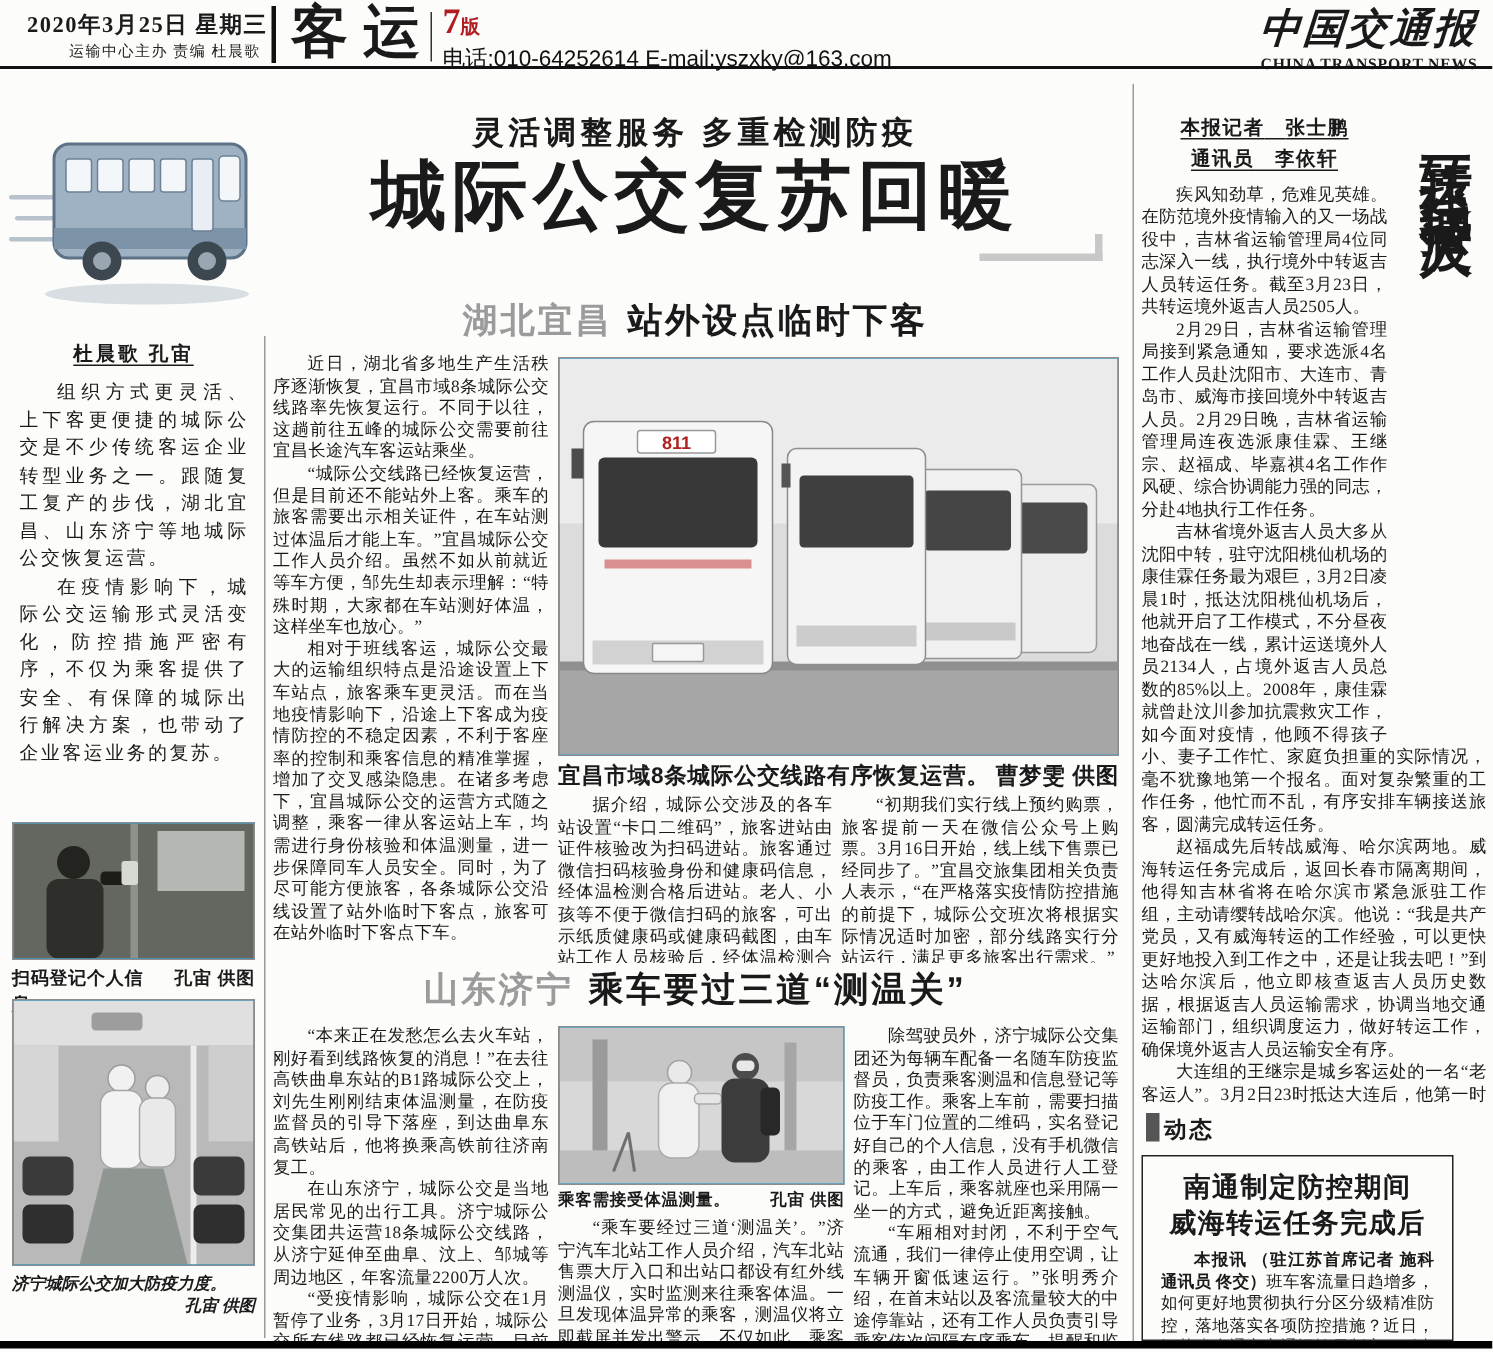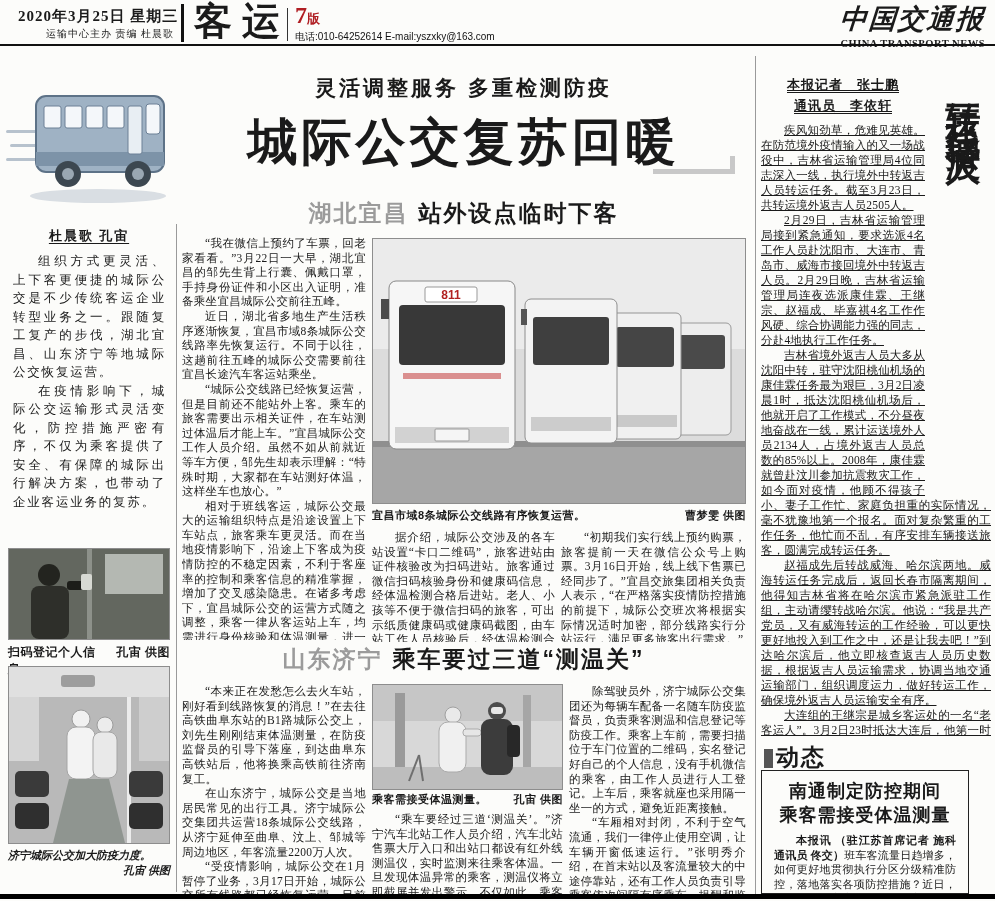--- a/index.html
+++ b/index.html
@@ -12,21 +12,21 @@
   
   .hd-date   { left:18px; top:7px; font-size:15px; font-weight:bold; letter-spacing:1px;font-family:Liberation Serif, serif; }
   .hd-staff  { left:46px; top:27px; font-size:10px; color:#222; letter-spacing:1px; }
   .hd-rule   { left:0; top:44px; width:995px; height:2px; background:#111; }
   .hd-bar1   { left:181px; top:4px;  width:3px;  height:38px; background:#111; }
   .hd-mast   { left:194px; top:-4px; font-size:38px; font-weight:900; letter-spacing:10px; }
   .hd-bar2   { left:287px; top:8px; width:1px; height:33px; background:#333; }
   .hd-page   { left:295px; top:2px; font-weight:bold; }
   .hd-page .num { font-size:24px; }
   .hd-page .suf { font-size:13px; }
-  .hd-contact{ left:295px; top:30px; font-size:10px; color:#111; font-family:"Liberation Sans",sans-serif; }
+  .hd-contact{ left:295px; top:30px; font-size:15px; color:#111; font-family:"Liberation Sans",sans-serif; }
   .hd-brand  { right:10px; top:1px; width:180px; text-align:right; }
   .hd-brand .cn { font-size:27px; font-weight:900; font-style:italic; letter-spacing:2px; transform:skewX(-4deg); display:inline-block; }
   .hd-brand .en { font-size:10.5px; font-weight:bold; letter-spacing:0.5px; margin-top:1px; }
 
   
   .rule-v { width:1px; background:#9a9a9a; }
   .bottom-bar { left:0; top:894px; width:995px; height:5px; background:#000; }
 
   
   .lede-byline { left:10px; top:227px; width:158px; text-align:center; font-size:13px; font-weight:bold;
@@ -36,38 +36,38 @@
   .lede-text p, .col p, .r-body p, .dt-body { text-indent:2em; text-align:justify; }
   .photo-frame { border:1px solid #8d8d8d; background:#0ea5e9; overflow:hidden; }
   .cap { display:flex; justify-content:space-between; font-family:"Liberation Sans",sans-serif;
          font-weight:bold; font-size:12px; letter-spacing:0.5px; }
   .cap .credit { white-space:nowrap; }
   .cap2line { font-family:"Liberation Sans",sans-serif; font-weight:bold; font-size:11px; }
   .cap2line .credit { display:block; text-align:right; }
 
   
   .kicker   { left:182px; top:74px; width:563px; text-align:center; font-size:21px; font-weight:bold; letter-spacing:3px; }
-  .headline { left:182px; top:97px; width:563px; text-align:center; font-size:50px; font-weight:900; letter-spacing:4px;margin-top:12px; }
+  .headline { left:182px; top:97px; width:563px; text-align:center; font-size:50px; font-weight:900; letter-spacing:4px; }
   .hl-bracket { left:653px; top:156px; width:82px; height:18px;
                 border-right:5px solid #c8c8c8; border-bottom:5px solid #c8c8c8; }
   .sec-head { width:563px; text-align:center; font-size:23px; font-weight:bold; letter-spacing:2px; }
   .sec-head .loc { color:#9b9b9b; margin-right:10px; }
   .col { overflow:hidden; font-size:11.5px; line-height:14.6px; letter-spacing:0.3px; }
   .col p { margin:0; }
 
   
-  .r-article { left:761px; top:72px; width:230px; height:666px; overflow:hidden;text-decoration:underline; }
+  .r-article { left:761px; top:72px; width:230px; height:666px; overflow:hidden; }
   .v-title { float:right; width:58px; height:402px; margin:2px 0 8px 8px;
              writing-mode:vertical-rl; font-family:"Liberation Sans",sans-serif;
              font-size:35px; font-weight:900; letter-spacing:7px; line-height:56px; }
   .r-byline { text-align:center; font-size:13px; font-weight:bold; letter-spacing:1px; margin:4px 0 8px 0; }
   .r-byline div { text-decoration:underline; text-underline-offset:3px; margin-bottom:3px; }
   .r-body { font-size:11.5px; line-height:15px; letter-spacing:0.2px; }
 
-  .dt-label { left:764px; top:742px; font-size:23px; font-weight:bold; letter-spacing:2px;
+  .dt-label { left:764px; top:742px; font-size:15px; font-weight:bold; letter-spacing:2px;
               font-family:"Liberation Sans",sans-serif; }
   .dt-label .sq { display:inline-block; width:9px; height:19px; background:#555; margin-right:3px; vertical-align:-3px; }
   .dt-box { left:761px; top:770px; width:208px; height:124px; border:1px solid #222;
             padding:8px 12px 4px 12px; overflow:hidden; }
   .dt-title { text-align:center; font-size:18px; font-weight:bold; letter-spacing:1px; line-height:24px; }
   .dt-body { font-size:11px; line-height:14.5px; margin-top:6px; }
   .dt-body .b { font-weight:bold; }
 </style>
 </head>
 <body>
@@ -160,21 +160,20 @@
 
 <div class="abs kicker sans">灵活调整服务 多重检测防疫</div>
 <div class="abs headline sans">城际公交复苏回暖</div>
 <div class="abs hl-bracket"></div>
 
 <div class="abs sec-head sans" style="left:182px; top:198px;text-align:center;">
   <span class="loc">湖北宜昌</span><span>站外设点临时下客</span>
 </div>
 
 <div class="abs col" style="left:182px; top:236px; width:184px; height:404px;">
-    <p>“我在微信上预约了车票，回老家看看。”3月22日一大早，湖北宜昌的邹先生背上行囊、佩戴口罩，手持身份证件和小区出入证明，准备乘坐宜昌城际公交前往五峰。</p>
     <p>近日，湖北省多地生产生活秩序逐渐恢复，宜昌市域8条城际公交线路率先恢复运行。不同于以往，这趟前往五峰的城际公交需要前往宜昌长途汽车客运站乘坐。</p>
     <p>“城际公交线路已经恢复运营，但是目前还不能站外上客。乘车的旅客需要出示相关证件，在车站测过体温后才能上车。”宜昌城际公交工作人员介绍。虽然不如从前就近等车方便，邹先生却表示理解：“特殊时期，大家都在车站测好体温，这样坐车也放心。”</p>
     <p>相对于班线客运，城际公交最大的运输组织特点是沿途设置上下车站点，旅客乘车更灵活。而在当地疫情影响下，沿途上下客成为疫情防控的不稳定因素，不利于客座率的控制和乘客信息的精准掌握，增加了交叉感染隐患。在诸多考虑下，宜昌城际公交的运营方式随之调整，乘客一律从客运站上车，均需进行身份核验和体温测量，进一步保障同车人员安全。同时，为了尽可能方便旅客，各条城际公交沿线设置了站外临时下客点，旅客可在站外临时下客点下车。</p>
   </div>
 
 <div class="abs photo-frame" style="left:372px; top:238px; width:374px; height:266px;">
   <svg width="372" height="264" viewBox="0 0 372 264">
     <rect width="372" height="264" fill="#dcdcdc"></rect>
     <rect width="372" height="110" fill="#ebebeb"></rect>
     <rect y="206" width="372" height="58" fill="#a6a6a6"></rect>
@@ -199,21 +198,21 @@
       <rect x="26" y="66" width="106" height="60" rx="4" fill="#383838"></rect>
       <rect x="52" y="48" width="52" height="15" rx="2" fill="#ffffff" stroke="#999"></rect>
       <text x="78" y="60" text-anchor="middle" font-size="12" font-family="Liberation Sans, sans-serif" font-weight="bold" fill="#b02020">811</text>
       <rect x="22" y="188" width="114" height="16" fill="#d2d2d2"></rect>
       <rect x="62" y="190" width="34" height="12" rx="1" fill="#f5f5f5" stroke="#999"></rect>
       <rect x="8" y="60" width="8" height="20" fill="#4c4c4c"></rect>
       <rect x="30" y="134" width="98" height="6" fill="#c33b3b" opacity="0.55"></rect>
     </g>
   </svg>
 </div>
-<div class="abs cap" style="left:372px; top:508px; width:374px; font-size:11px;">
+<div class="abs cap" style="left:372px; top:508px; width:374px; font-size:15px;">
   <span>宜昌市域8条城际公交线路有序恢复运营。</span>
   <span class="credit">曹梦雯 供图</span>
 </div>
 
 <div class="abs col" style="left:372px; top:530px; width:183px; height:112px;">
     <p>据介绍，城际公交涉及的各车站设置“卡口二维码”，旅客进站由证件核验改为扫码进站。旅客通过微信扫码核验身份和健康码信息，经体温检测合格后进站。老人、小孩等不便于微信扫码的旅客，可出示纸质健康码或健康码截图，由车站工作人员核验后，经体温检测合格后进站。</p>
   </div>
 <div class="abs col" style="left:561px; top:530px; width:185px; height:112px;">
     <p>“初期我们实行线上预约购票，旅客提前一天在微信公众号上购票。3月16日开始，线上线下售票已经同步了。”宜昌交旅集团相关负责人表示，“在严格落实疫情防控措施的前提下，城际公交班次将根据实际情况适时加密，部分线路实行分站运行，满足更多旅客出行需求。”</p>
   </div>
@@ -272,19 +271,19 @@
       <p>大连组的王继宗是城乡客运处的一名“老客运人”。3月2日23时抵达大连后，他第一时间赶赴机场进行实地查看，了解机场转运工作流程，核实各地车辆配备情况，并积极与大连交通部门对接，在机场为境外返回人员发放口罩，组织乘车，督促司机对隔离专用大巴及工作人员用中巴进行消杀。不仅如此他还主动对多日奔波的司机进行心理疏导，安抚他们的情绪。</p>
     </div>
 </div>
 
 <div class="abs dt-label">
   <span class="sq"></span><span>动态</span>
 </div>
 <div class="abs dt-box">
   <div class="dt-title">
     <div>南通制定防控期间</div>
-    <div>乘客需接受体温测量</div>
+    <div>威海转运任务完成后</div>
   </div>
   <div class="dt-body">
     <span class="b">本报讯</span>
     <span class="b">（驻江苏首席记者 施科 通讯员 佟交）</span><span>班车客流量日趋增多，如何更好地贯彻执行分区分级精准防控，落地落实各项防控措施？近日，江苏省南通市交通运输局制定了《南通市疫情防控期间道路客运班车运营管控工作指南》（简称《指南》），从出行前、旅途中、到站后三个环节详细列出36条操作指南。</span>
   </div>
 </div>
 
 </body></html>

